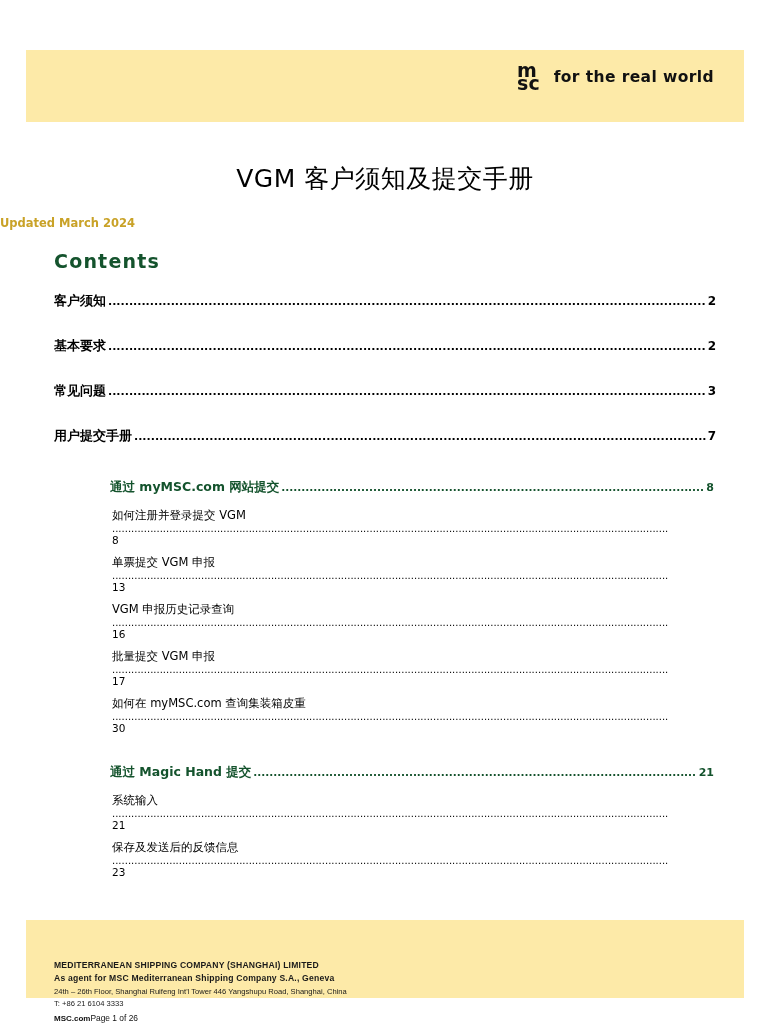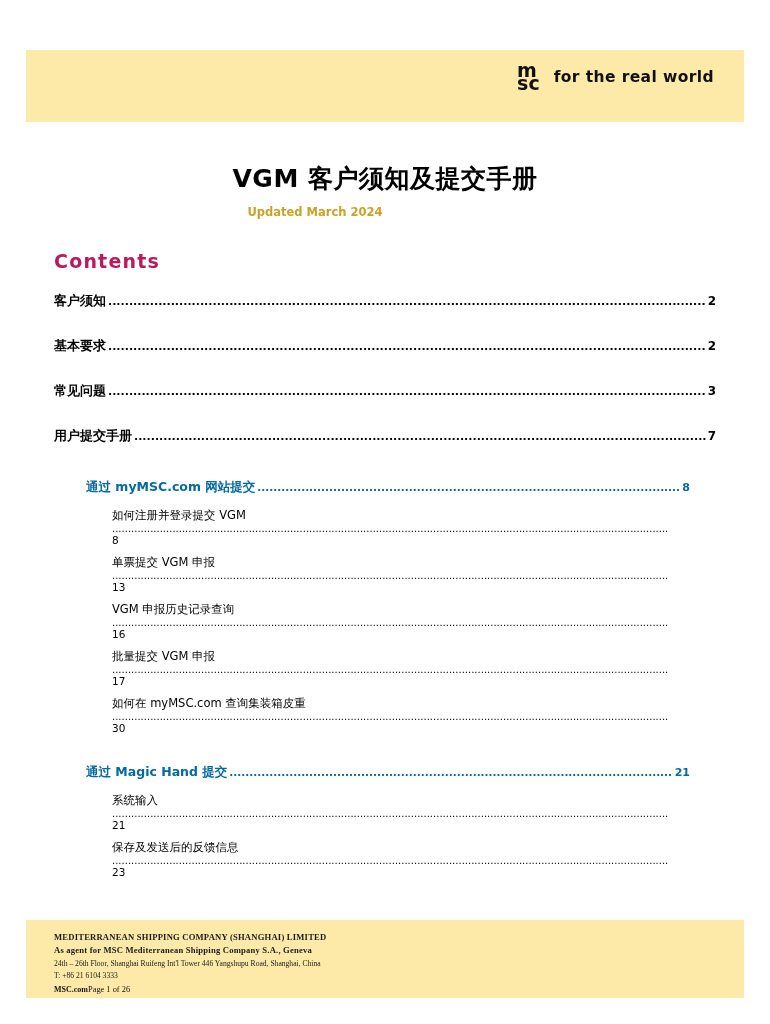--- a/index.html
+++ b/index.html
@@ -57,44 +57,43 @@
     letter-spacing: 0.4px;
   }
   
   .doc-title {
     position: absolute;
     left: 0;
     top: 162px;
     width: 770px;
     text-align: center;
     font-family: "DejaVu Sans", sans-serif;
-    font-weight: bold;
+    font-weight: normal;
     font-size: 25px;
     color: #000000;
     letter-spacing: 0.5px;
   }
   .doc-updated {
     position: absolute;
     left: 0;
-    top: 205px;
+    top: 216px;
     width: 630px;
-    text-align: center;
     font-family: "DejaVu Sans", sans-serif;
     font-weight: bold;
     font-size: 11.5px;
     color: #c9a227;
   }
   .contents-heading {
     position: absolute;
     left: 54px;
     top: 250px;
     font-family: "DejaVu Sans", sans-serif;
     font-weight: bold;
     font-size: 19px;
-    color: #be185d;
+    color: #14532d;
     letter-spacing: 1.2px;
   }
   
   .toc {
     position: absolute;
     left: 54px;
     top: 292px;
     width: 662px;
   }
   .toc-row {
@@ -124,27 +123,27 @@
     font-family: "DejaVu Sans", sans-serif;
     font-weight: bold;
     font-size: 13px;
     color: #000;
   }
   .lvl1 .toc-dots { font-size: 11px; color:#000; }
   .lvl1 .toc-page { font-size: 12px; }
 
   
   .lvl2 {
-    margin-left: 32px;
+    margin-left: 56px;
     width: 604px;
     margin-bottom: 12px;
     font-family: "DejaVu Sans", sans-serif;
     font-weight: bold;
     font-size: 12.5px;
-    color: #0369a1;
+    color: #14532d;
   }
   .lvl2 .toc-dots { font-size: 10.5px; }
   .lvl2 .toc-page { font-size: 11px; font-weight: bold; }
 
   
   .lvl3 {
     margin-left: 56px;
     width: 558px;
     margin-bottom: 9px;
     font-family: "DejaVu Sans", sans-serif;
@@ -164,23 +163,23 @@
     position: absolute;
     left: 26px;
     top: 920px;
     width: 718px;
     height: 78px;
     background: #fdeaa8;
   }
   .footer-inner {
     position: absolute;
     left: 54px;
-    top: 932px;
+    top: 960px;
     width: 662px;
-    font-family: Liberation Serif, serif;
+    font-family: Liberation Sans, sans-serif;
     color: #1a1a1a;
   }
   .footer-l1 {
     font-weight: bold;
     font-size: 8.6px;
     letter-spacing: 0.2px;
     margin-bottom: 3px;
   }
   .footer-l2 {
     font-weight: bold;

